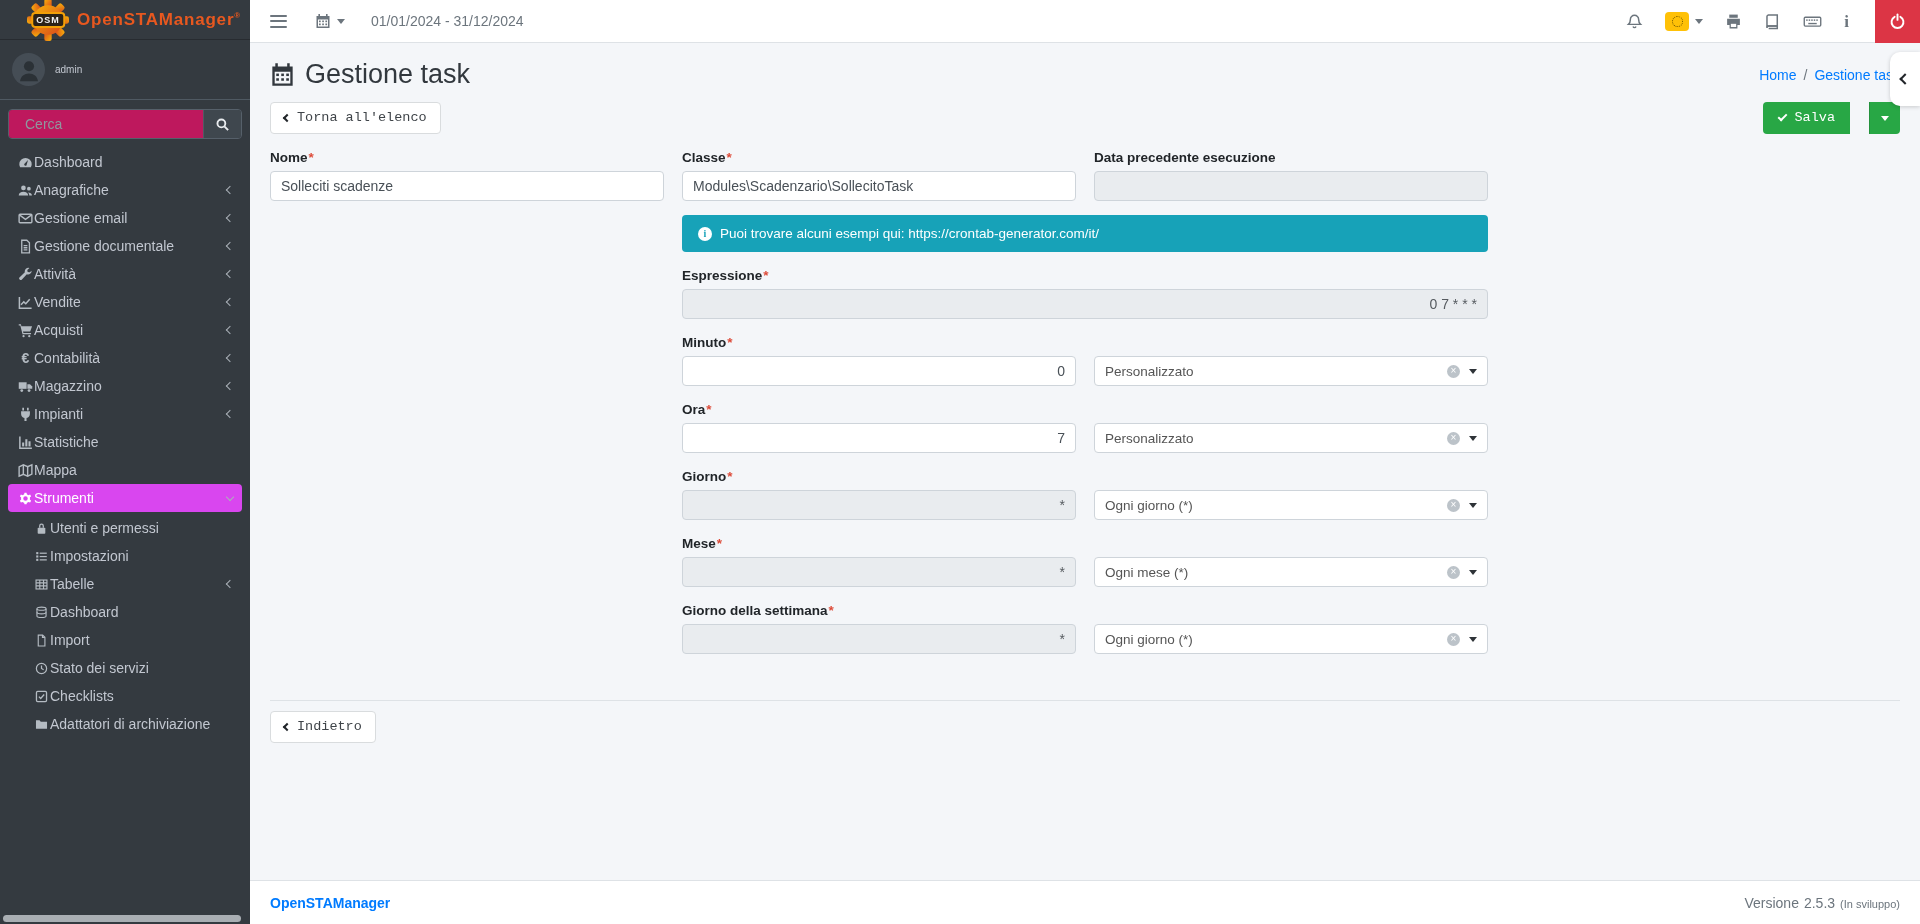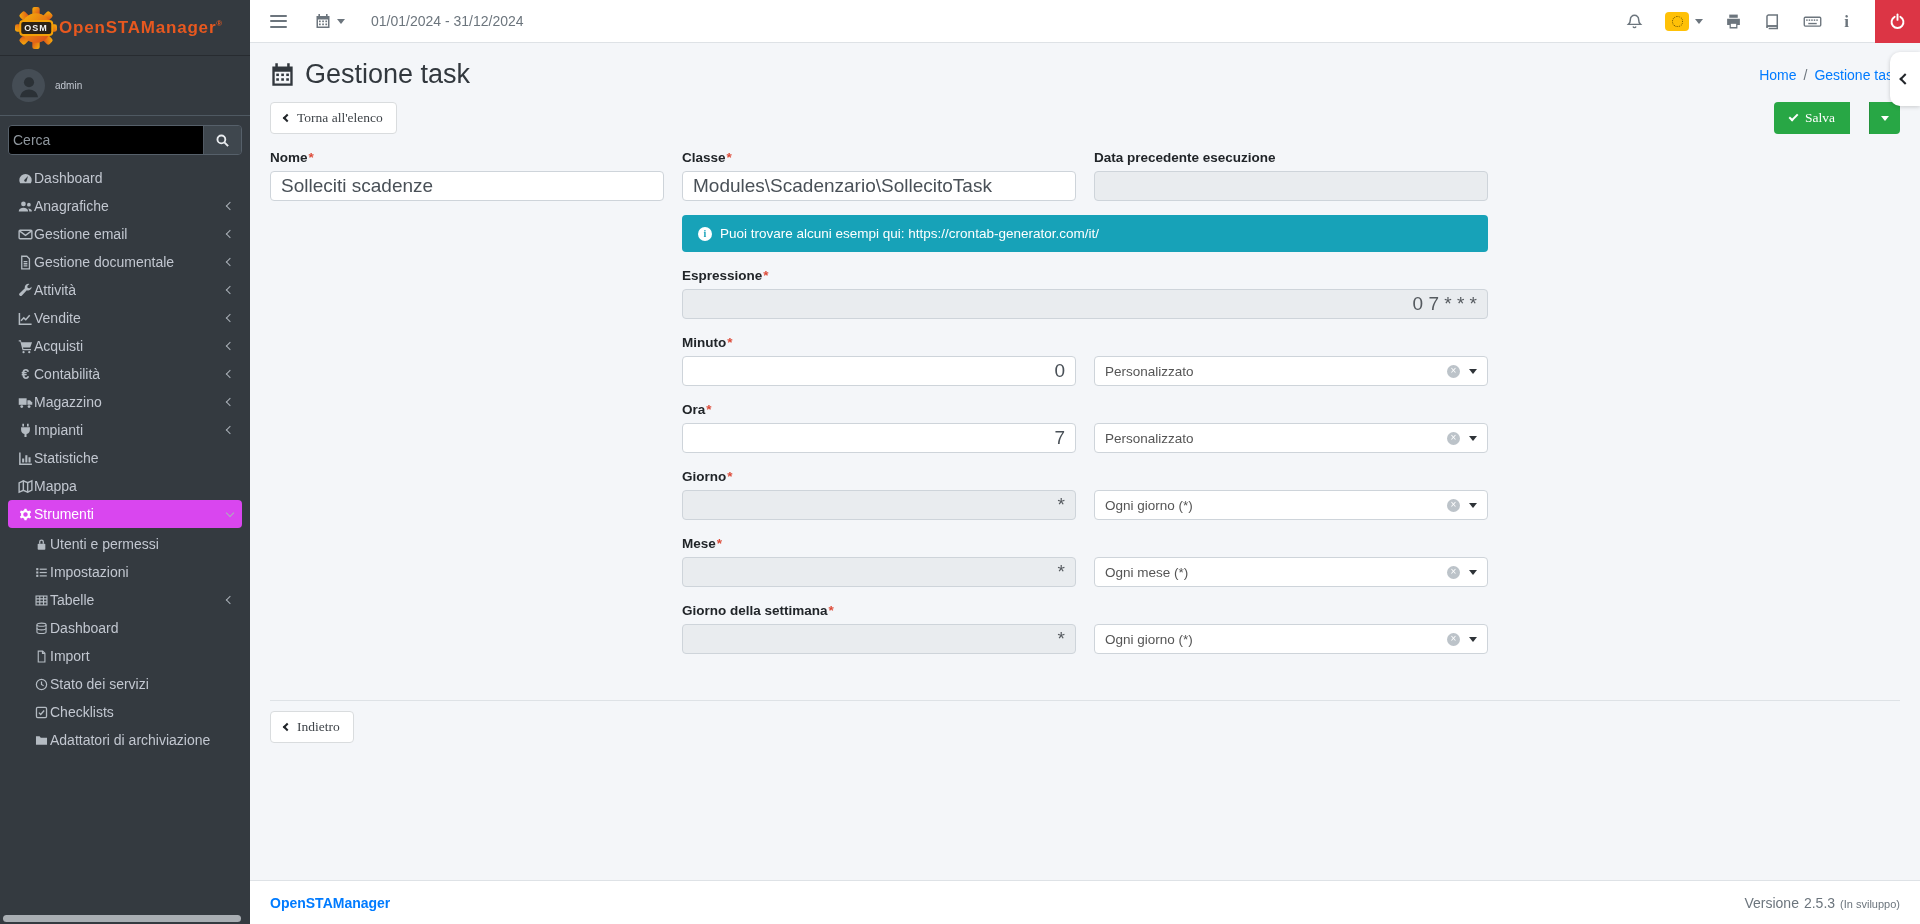--- a/index.html
+++ b/index.html
@@ -10,21 +10,21 @@
     background:#f4f6f9; color:#212529; font-size:14px;
   }
   .app { display:flex; width:1920px; height:924px; }
 
   
   .sidebar {
     width:250px; flex-shrink:0; background:#343a40; color:#c2c7d0;
     display:flex; flex-direction:column; position:relative; z-index:5;
   }
   .brand {
-    height:56px; display:flex; align-items:center; gap:2px; padding:0 15px;
+    height:40px; display:flex; align-items:center; gap:8px; padding:0 27px;
     border-bottom:1px solid rgba(0,0,0,.25); flex-shrink:0;
   }
   .logo-wrap { position:relative; width:42px; height:42px; flex-shrink:0; }
   .osm-box {
     position:absolute; left:50%; top:50%; transform:translate(-50%,-50%);
     background:#2b2217; border:2px solid #f2a007; color:#f0f0f0;
     font-size:9px; font-weight:bold; letter-spacing:1px; padding:1px 3px; border-radius:4px;
   }
   .brand-text { color:#e8581f; font-weight:bold; font-size:17px; letter-spacing:.8px; white-space:nowrap; }
   .brand-text sup { font-size:8px; color:#e8581f; }
@@ -37,22 +37,22 @@
     width:33px; height:33px; border-radius:50%; background:#454d55;
     display:flex; align-items:center; justify-content:center; color:#2b3136; overflow:hidden;
   }
   .user-name { color:#c2c7d0; font-size:10px; }
 
   .search-box {
     margin:9px 8px 5px; display:flex; border:1px solid #56606a; border-radius:4px;
     overflow:hidden; flex-shrink:0; height:30px;
   }
   .search-box input {
-    flex:1; background:#000000; border:none; outline:none; color:#ced4da;
-    padding:4px 4px; font-size:14px; font-family:inherit; min-width:0;
+    flex:1; background:#be185d; border:none; outline:none; color:#ced4da;
+    padding:4px 16px; font-size:14px; font-family:inherit; min-width:0;
   }
   .search-box input::placeholder { color:#8f979e; }
   .search-btn {
     width:38px; background:#3f474e; border:none; border-left:1px solid #515a63;
     color:#e9ecef; display:flex; align-items:center; justify-content:center; cursor:pointer;
   }
 
   .nav { list-style:none; margin:2px 0 0; padding:2px 8px; flex:1; overflow:hidden; }
   .nav-item {
     display:flex; align-items:center; gap:0; height:28px; padding:0 9px;
@@ -106,38 +106,38 @@
   .breadcrumb a { color:#007bff; text-decoration:none; cursor:pointer; }
 
   .collapse-tab {
     position:absolute; right:0; top:52px; width:30px; height:54px; background:#fff;
     border-radius:10px 0 0 10px; box-shadow:0 1px 4px rgba(0,0,0,.18);
     display:flex; align-items:center; justify-content:center; cursor:pointer; z-index:8;
   }
 
   .btn-row { display:flex; justify-content:space-between; align-items:center; margin:8px 0 16px; }
   .btn {
-    display:inline-flex; align-items:center; gap:7px; font-size:13.5px; font-family:Liberation Serif, serif;
+    display:inline-flex; align-items:center; gap:7px; font-size:13.5px; font-family:Liberation Mono, monospace;
     border-radius:4px; padding:7px 13px; cursor:pointer; line-height:1.2;
   }
   .btn-default { background:#fff; border:1px solid #d9dcde; color:#3f4449; }
   .btn-split { display:inline-flex; }
   .btn-success { background:#28a745; border:none; color:#fff;margin-left:19px; }
   .btn-success.main-part { border-radius:4px 0 0 4px; padding:8px 15px; }
   .btn-success.caret-part { border-radius:0 4px 4px 0; border-left:1px solid rgba(0,0,0,.12); padding:8px 11px; }
   .caret-w { width:0; height:0; border-left:4px solid transparent; border-right:4px solid transparent; border-top:5px solid #fff; }
   .check { display:inline-block; width:9px; height:5px; border-left:2px solid #fff; border-bottom:2px solid #fff; transform:rotate(-45deg); margin-top:-3px; }
 
   
   .form-row { display:grid; grid-template-columns:repeat(4,1fr); column-gap:18px; }
   .fg label { display:block; font-weight:bold; font-size:13.5px; color:#212529; margin-bottom:6px; }
   .req { color:#dd4b39; margin-left:1px; }
   .form-control {
     width:100%; height:30px; border:1px solid #ced4da; border-radius:4px;
-    padding:4px 10px; font-size:19px; color:#495057; background:#fff; font-family:inherit; outline:none;
+    padding:4px 10px; font-size:14px; color:#495057; background:#fff; font-family:inherit; outline:none;
   }
   .form-control:disabled { background:#e9ecef; color:#555a5f; }
   .ta-c { text-align:right; }
 
   .cron-wrap { display:grid; grid-template-columns:repeat(4,1fr); column-gap:18px; }
   .cron { grid-column:2 / 4; }
   .banner {
     margin:14px 0 16px; background:#17a2b8; color:#fff; border-radius:4px;
     padding:11px 16px; font-size:13.5px; display:flex; align-items:center; gap:8px;
   }

